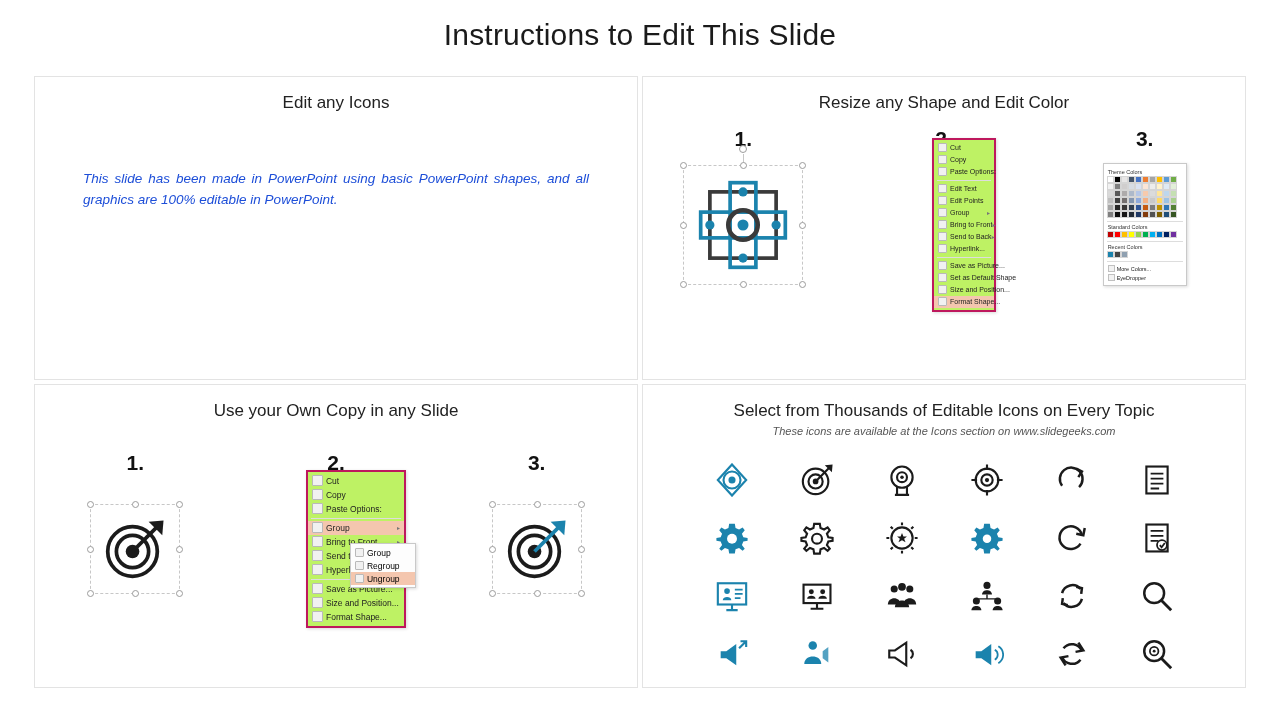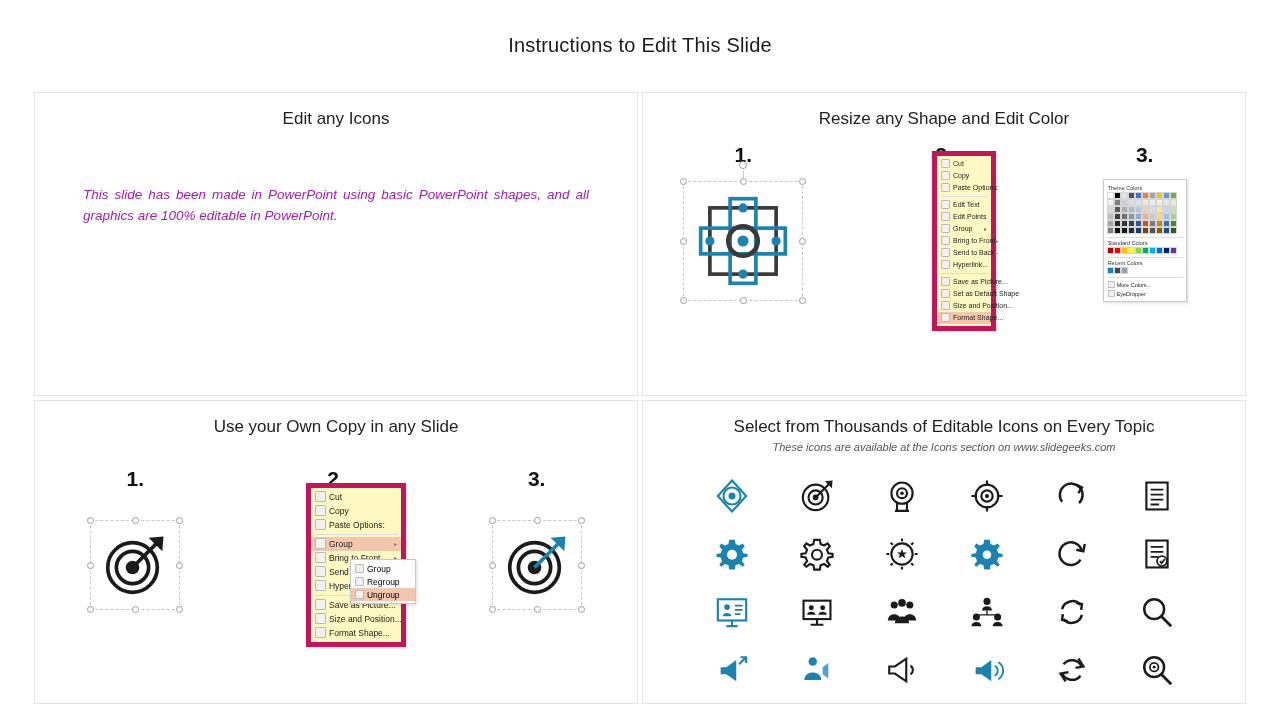--- a/index.html
+++ b/index.html
@@ -10,25 +10,25 @@
     font-family: "Liberation Sans", sans-serif;
     overflow: hidden;
   }
   .slide {
     position: relative;
     width: 1280px; height: 720px;
     background: #ffffff;
   }
   .slide-title {
     text-align: center;
-    font-size: 20px;
+    font-size: 30px;
     color: #1a1a1a;
     font-weight: normal;
     letter-spacing: .2px;
-    margin: 16px;
+    margin: 0;
     padding-top: 18px;
     height: 56px;
   }
   .grid {
     position: absolute;
     left: 34px; top: 76px;
     width: 1212px; height: 622px;
     display: grid;
     grid-template-columns: 604px 604px;
     grid-template-rows: 304px 304px;
@@ -51,21 +51,21 @@
     text-align: center;
     font-size: 11px;
     color: #555;
     font-style: italic;
     padding-top: 4px;
   }
   
   .para {
     font-style: italic;
     font-size: 13.5px;
-    color: #a21caf;
+    color: #1d4ed8;
     line-height: 1.55;
     text-align: justify;
     margin: 0 48px;
   }
   .para.first { margin-top: 56px; }
   .para.second { margin-top: 22px; }
 
   
   .steps {
     display: flex;
@@ -100,22 +100,22 @@
     position: absolute; left: calc(50% - 4px); top: -20px;
     width: 8px; height: 8px; border: 1px solid #9c9c9c; border-radius: 50%;
     background: #fff;
   }
   .rot:after {
     content:""; position:absolute; left:3px; top:8px; width:1px; height:12px; background:#c7c7c7;
   }
 
   
   .ctxmenu {
-    background: #fef9c3;
-    border: 5px solid #be185d;
+    background: #bef264;
+    border: 2px solid #be185d;
     box-shadow: 1px 1px 3px rgba(0,0,0,.15);
     font-size: 7px;
     color: #222;
     width: 64px;
     padding: 2px 0;
     text-align: left;
     margin-left: 40px;
   }
   .ctxmenu.big { width: 100px; font-size: 8.5px; }
   .ctxitem {

